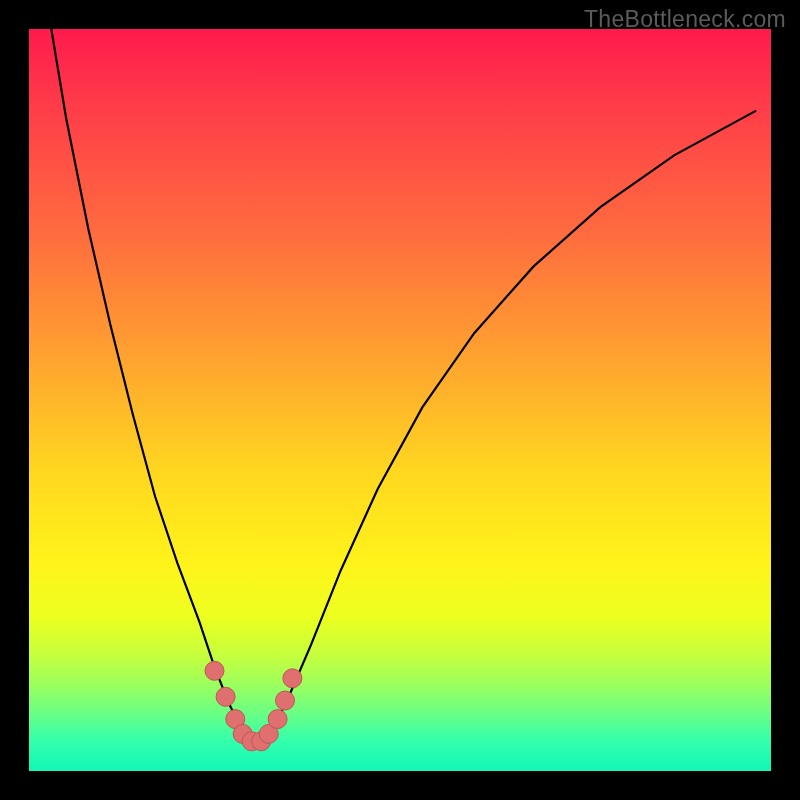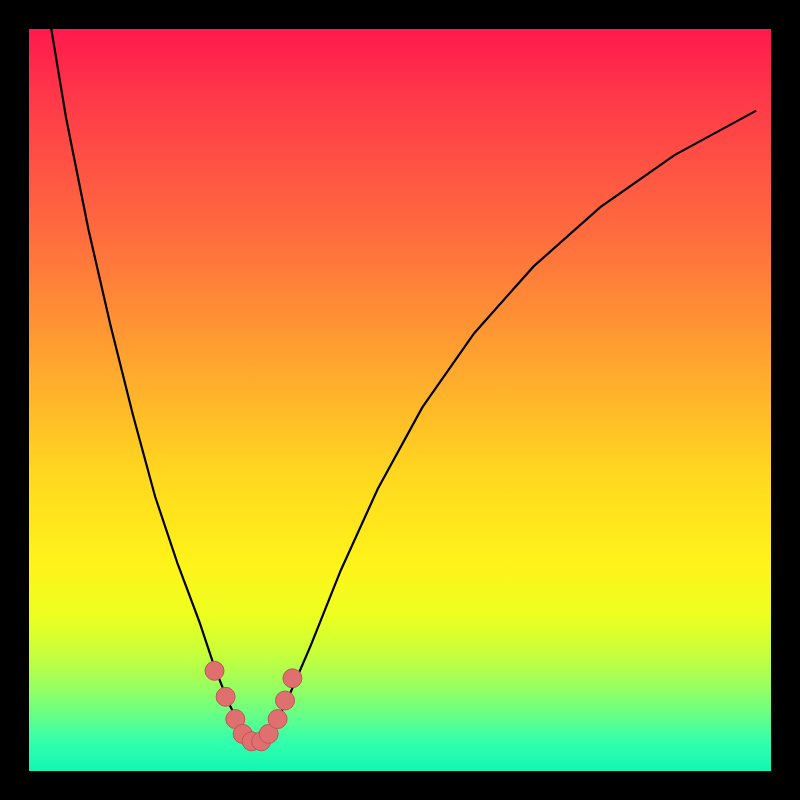--- a/index.html
+++ b/index.html
@@ -63,20 +63,21 @@
     left: 0;
     top: 0;
     width: 742px;
     height: 742px;
   }
 </style>
 </head>
 <body>
 
 <div class="frame">
+  <div class="watermark">TheBottleneck.com</div>
 
   <div class="plot-area">
     <div class="gradient-bg"></div>
     <svg class="overlay" viewBox="0 0 742 742">
       <path id="curve-path" fill="none" stroke="#000000" stroke-width="2.2" d="M22.3 0.0 L37.1 89.0 L59.4 200.3 L81.6 296.8 L103.9 385.8 L126.1 467.5 L148.4 534.2 L170.7 593.6 L185.5 638.1 L200.3 675.2 L211.5 697.5 L222.6 712.3 L233.7 712.3 L244.9 697.5 L259.7 667.8 L282.0 615.9 L311.6 541.7 L348.7 460.0 L393.3 378.4 L445.2 304.2 L504.6 237.4 L571.3 178.1 L645.5 126.1 L727.2 81.6"></path>
       <g id="markers">
           <circle cx="185.5" cy="641.8" r="9.5" fill="#e07070" stroke="#c05454" stroke-width="1"></circle>
           <circle cx="196.6" cy="667.8" r="9.5" fill="#e07070" stroke="#c05454" stroke-width="1"></circle>
           <circle cx="206.3" cy="690.1" r="9.5" fill="#e07070" stroke="#c05454" stroke-width="1"></circle>
           <circle cx="213.7" cy="704.9" r="9.5" fill="#e07070" stroke="#c05454" stroke-width="1"></circle>

